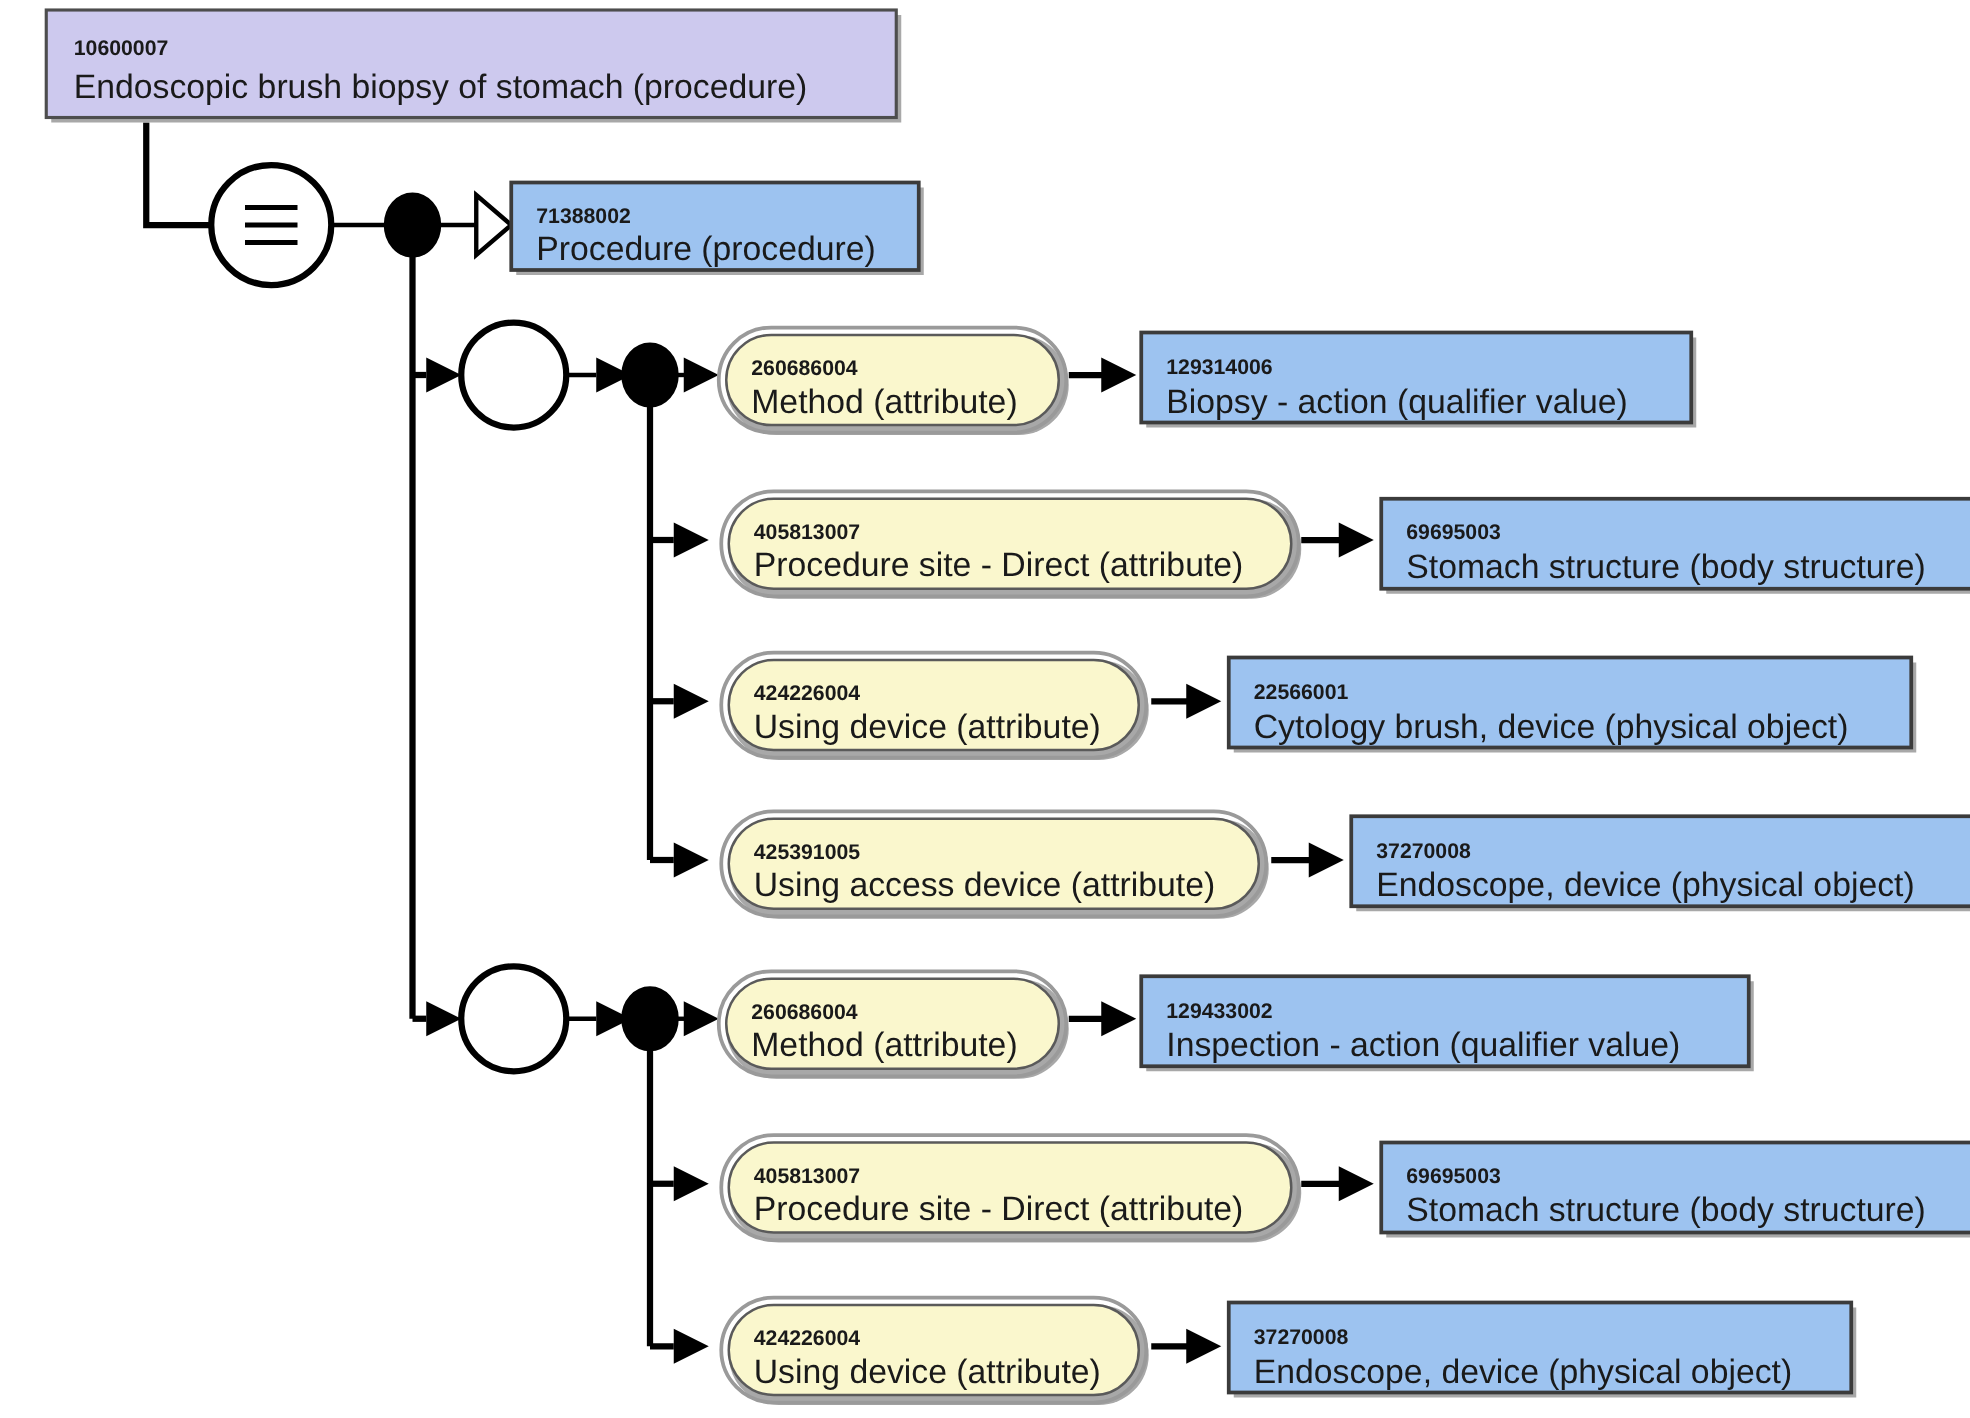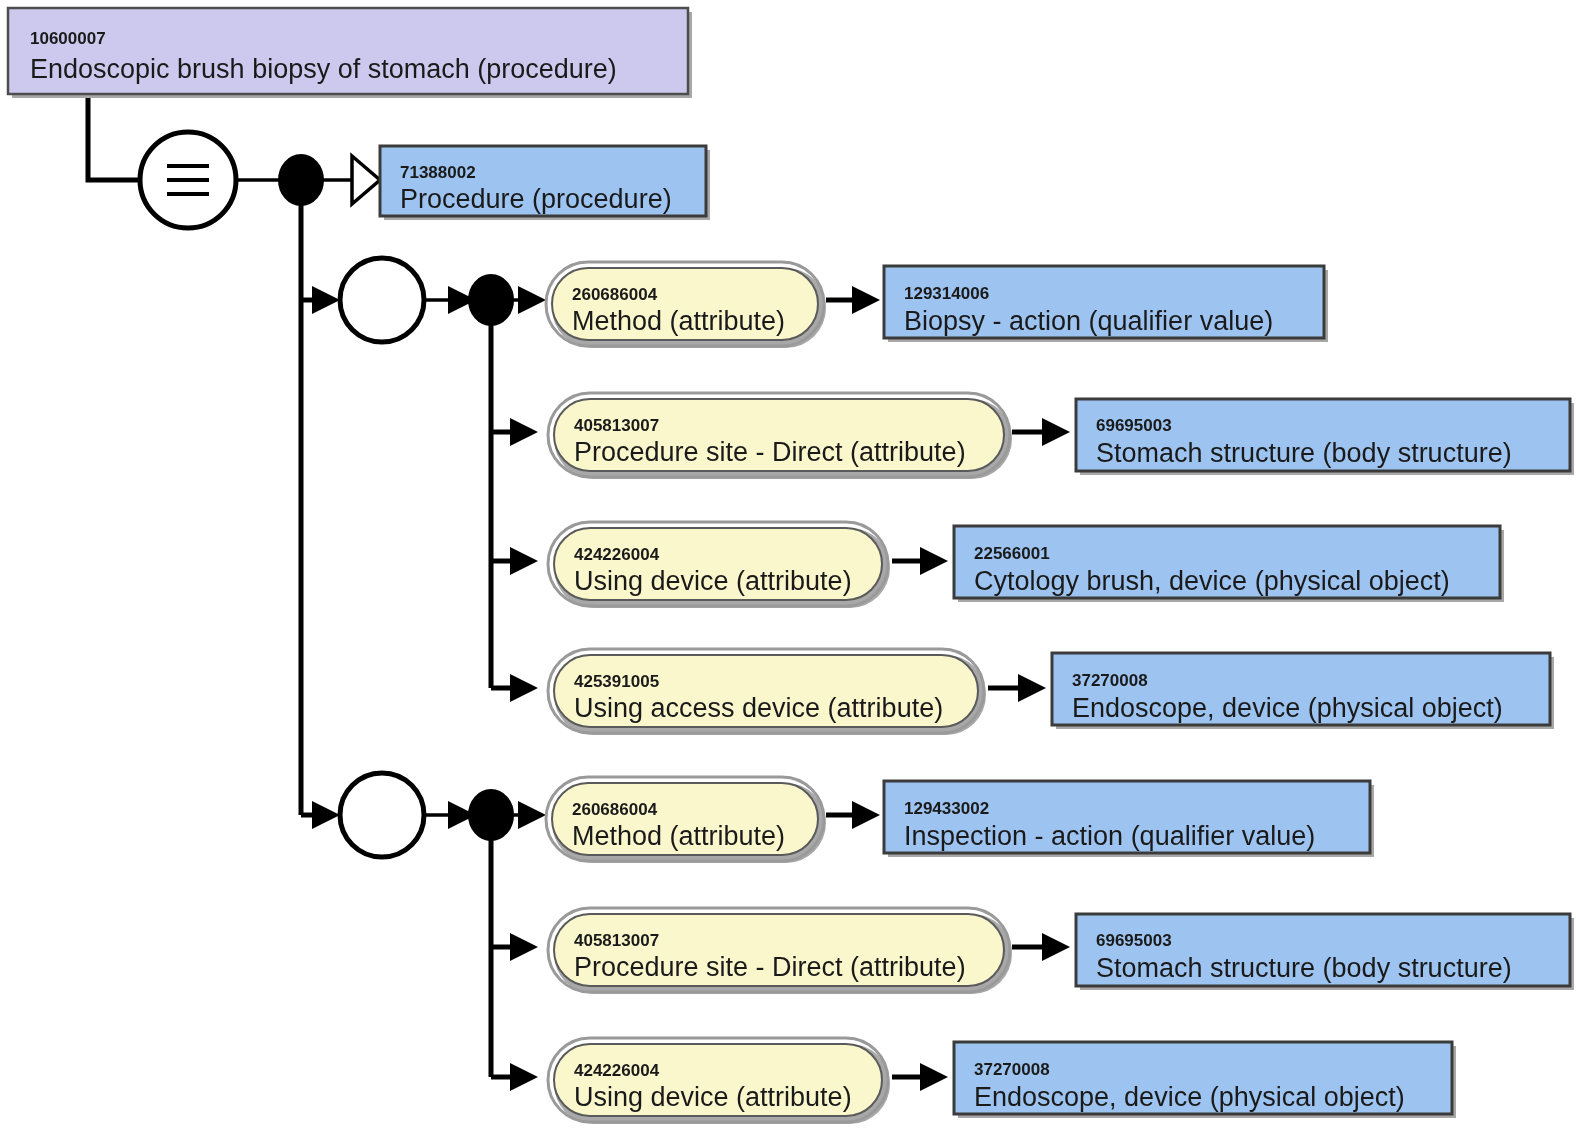--- a/index.html
+++ b/index.html
@@ -10,20 +10,21 @@
   body {
     width: 1576px;
     height: 1134px;
     font-family: "Liberation Sans", sans-serif;
     overflow: hidden;
   }
   #diagram-root {
     position: relative;
     width: 1452px;
     height: 1134px;
+    padding-left: 29px;
   }
   svg.diagram {
     display: block;
     width: 1576px;
     height: 1134px;
   }
   .concept-id {
     font-family: "Liberation Sans", sans-serif;
     font-size: 17px;
     font-weight: 600;

